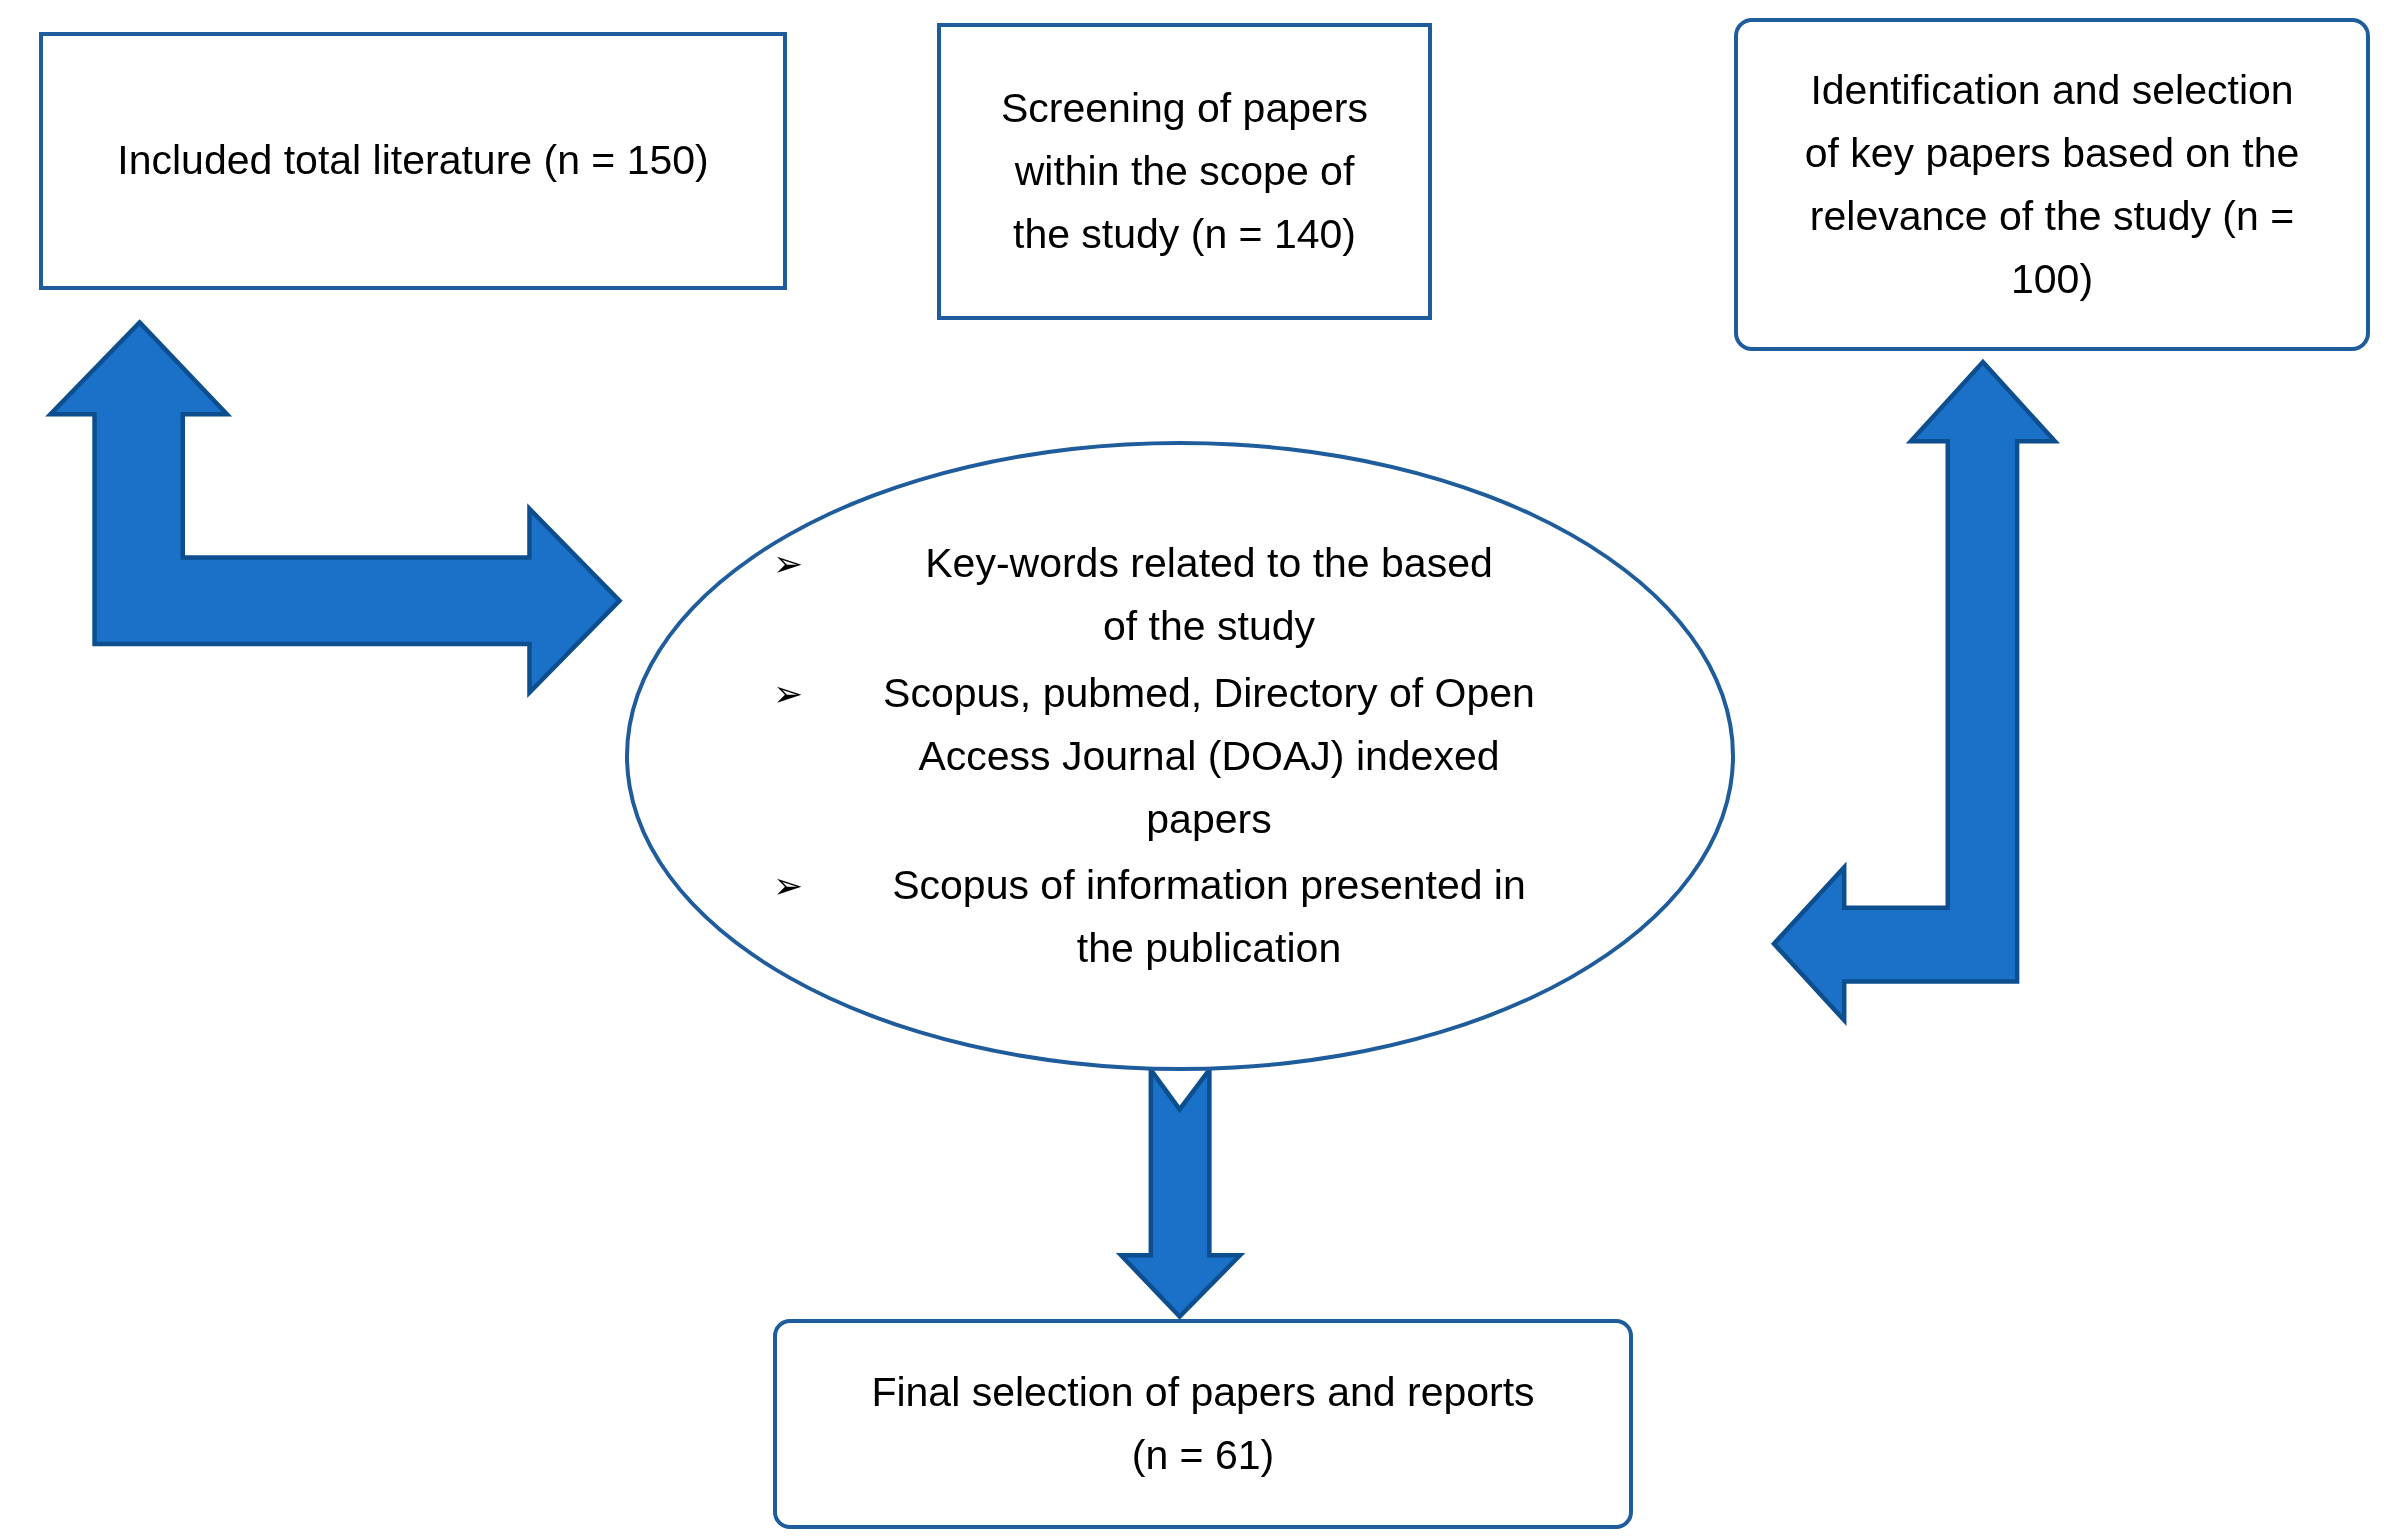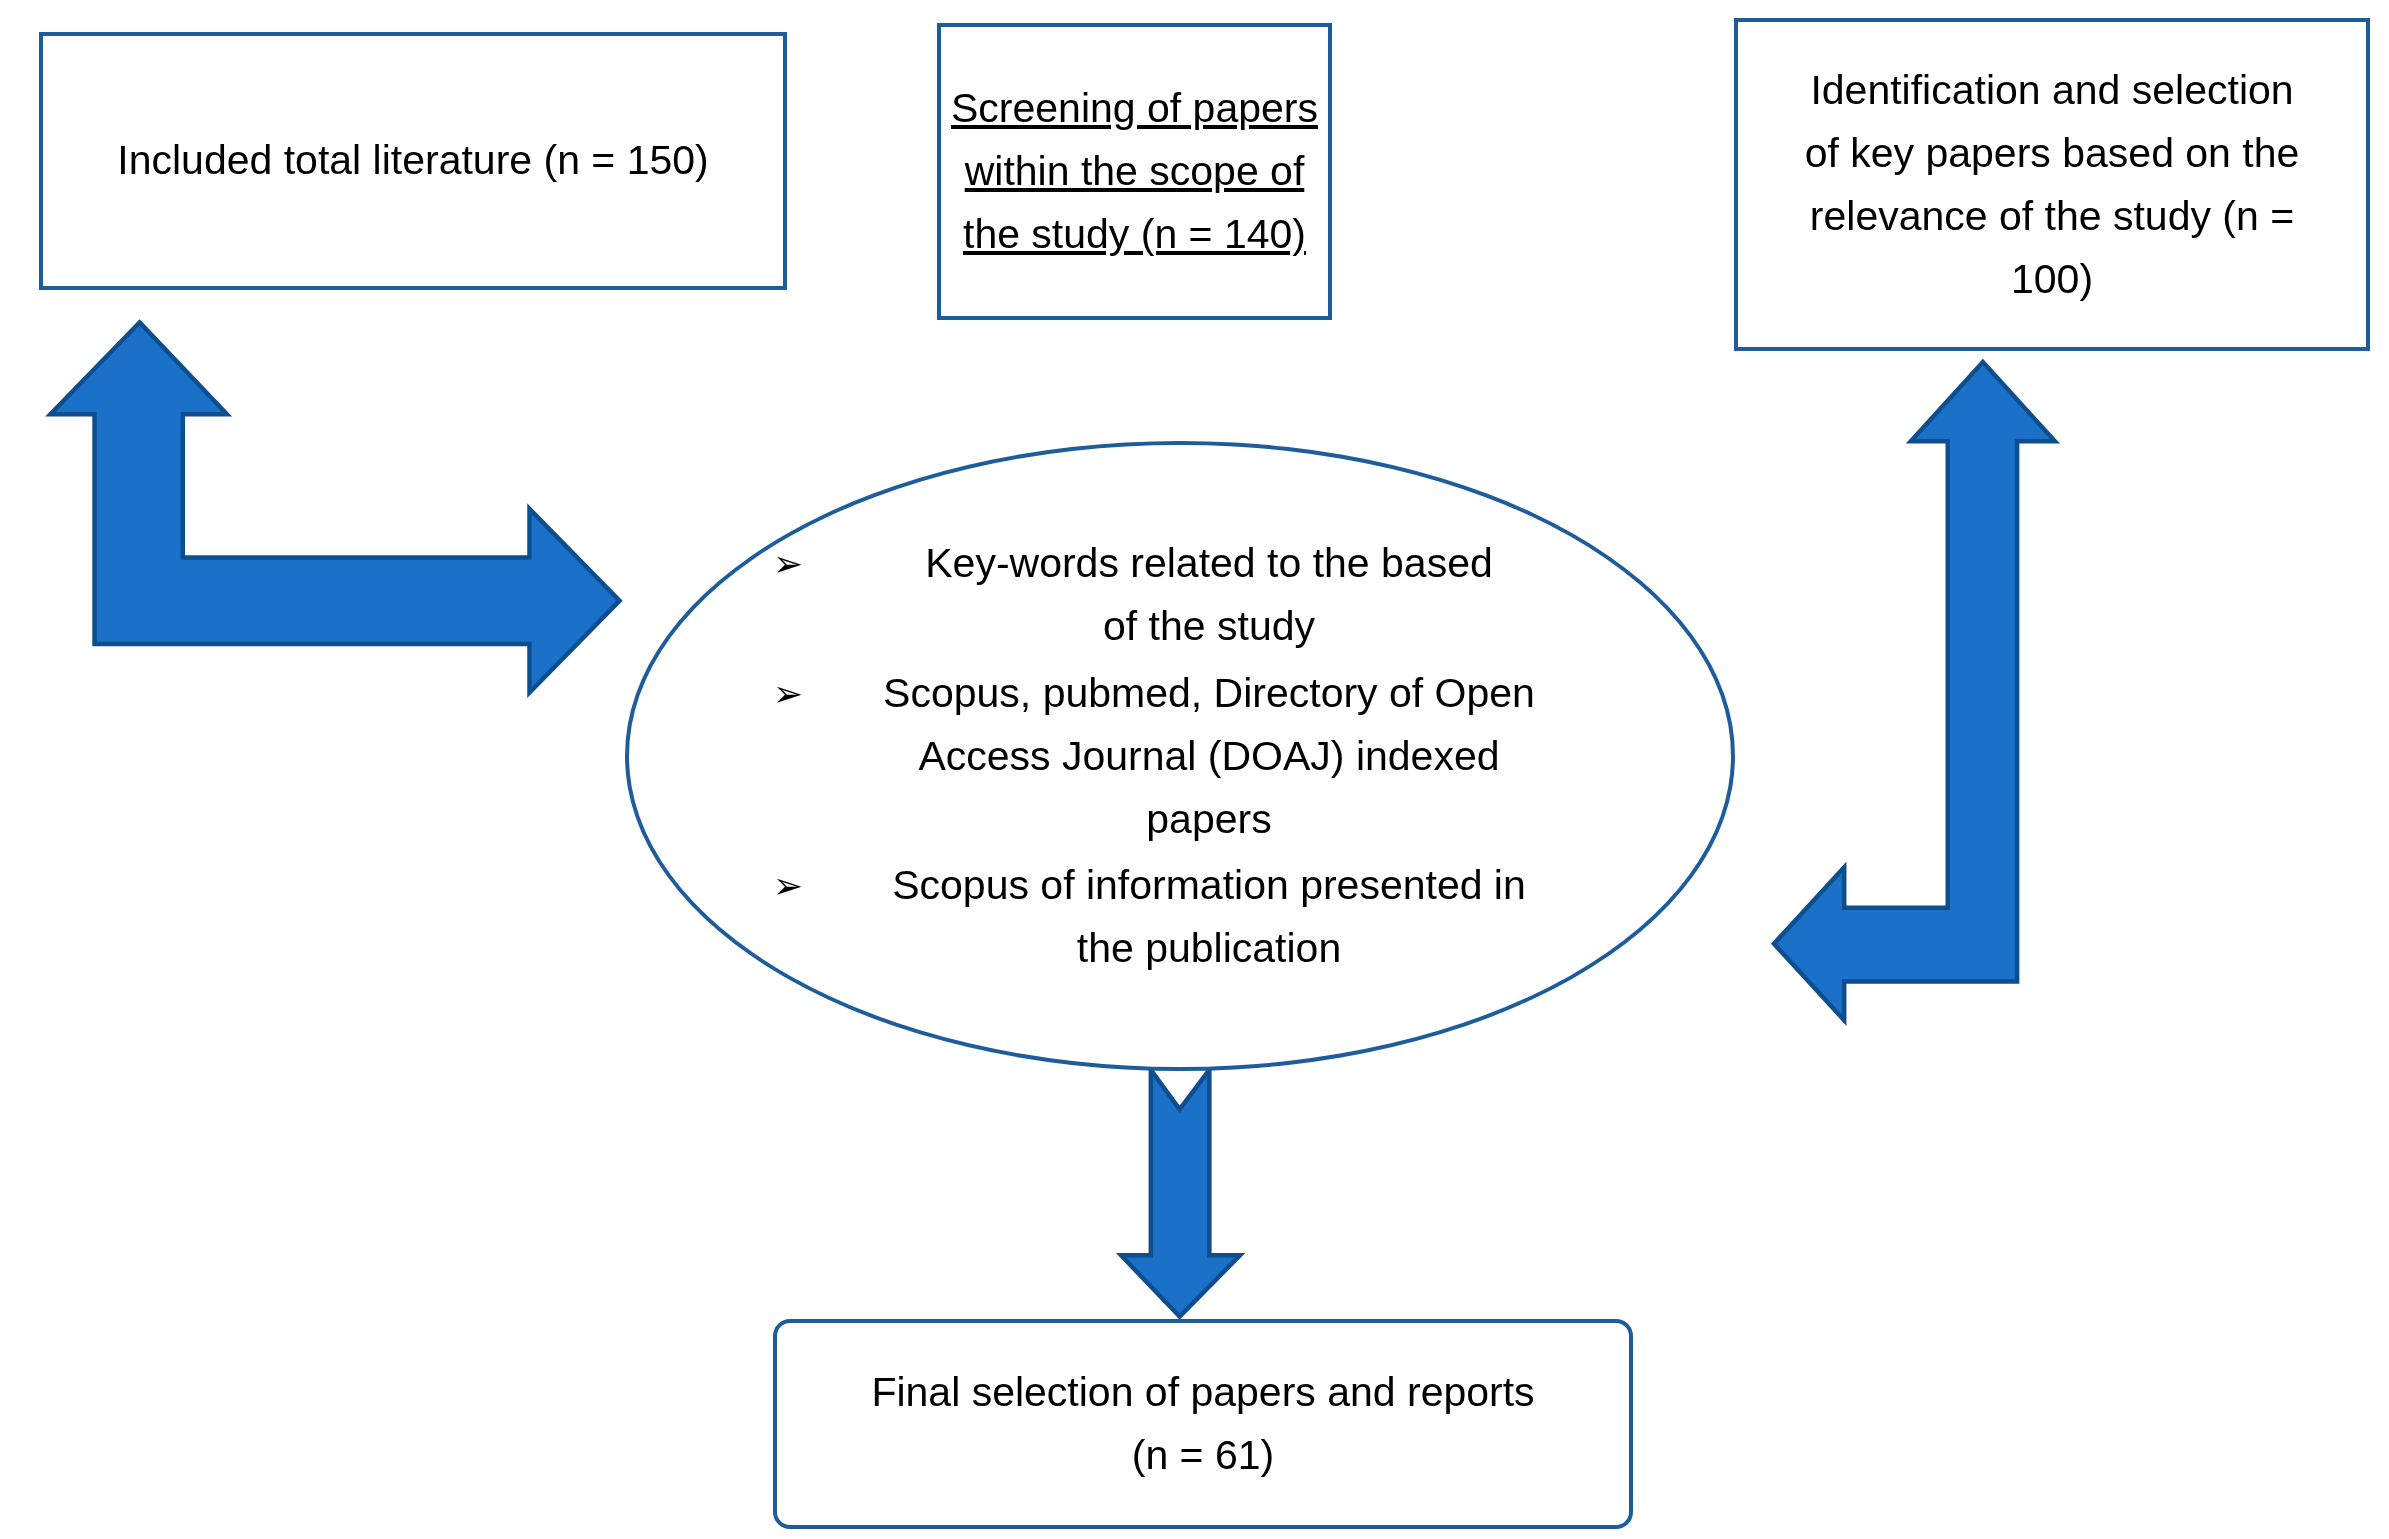--- a/index.html
+++ b/index.html
@@ -29,22 +29,22 @@
     text-align:center;
   }
   .shape-text{
     white-space:pre;
     text-align:center;
     font-size:41px;
     line-height:63px;
     color:var(--text-color);
   }
   #box-included{left:25px;top:31.5px;width:748px;height:258px;margin-left:14px;}
-  #box-screening{left:937px;top:22.5px;width:395px;height:297px;text-decoration:underline;}
-  #box-identification{left:1734px;top:18px;width:636px;height:333px;}
+  #box-screening{left:937px;top:22.5px;width:495px;height:297px;}
+  #box-identification{left:1734px;top:18px;width:636px;height:333px;border-radius:18px;}
   #box-final{left:773px;top:1319px;width:860px;height:210px;border-radius:17px;}
   #ellipse{
     position:absolute;
     left:625px;top:441px;width:1110px;height:630px;
     border:4.5px solid var(--shape-border);
     border-radius:50%;
     background:var(--bg);
     display:flex;
     flex-direction:column;
     align-items:center;

